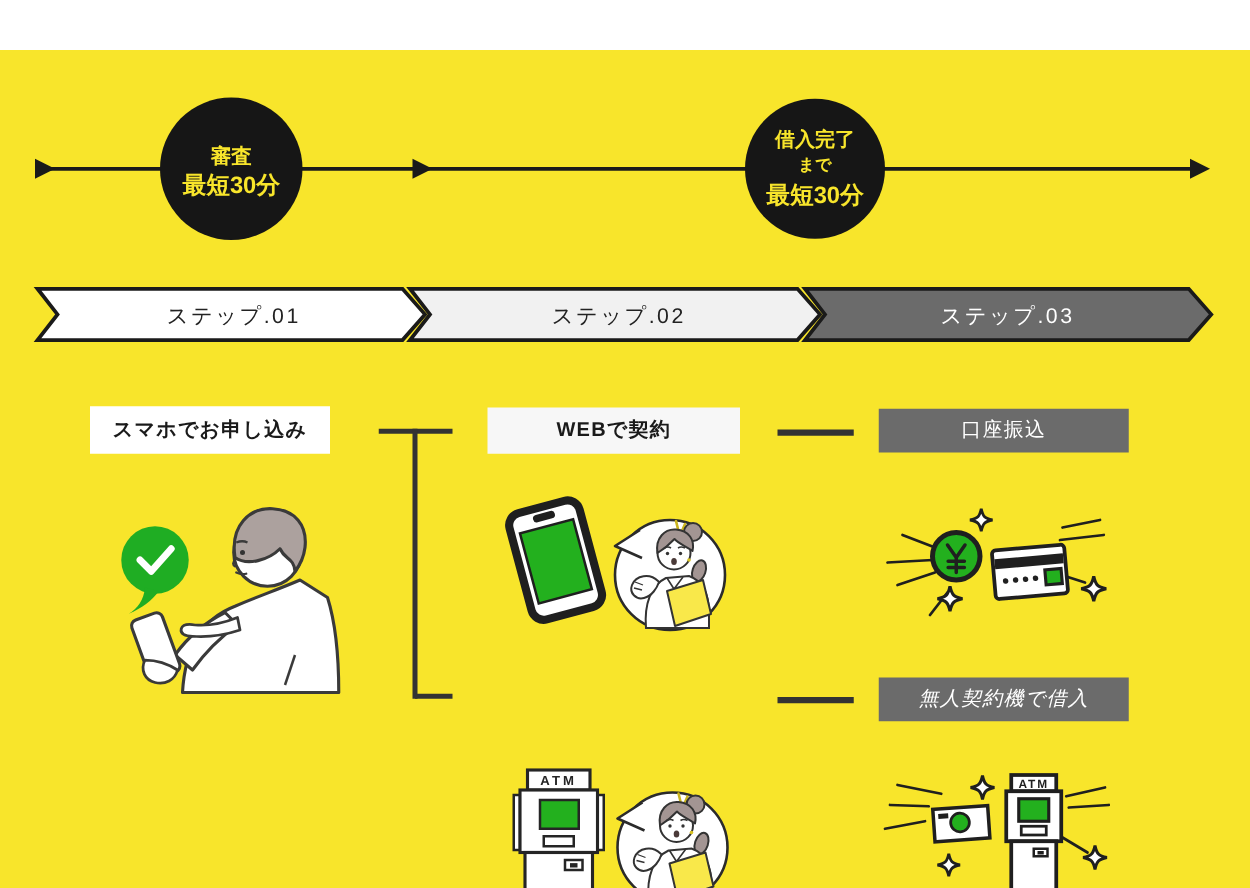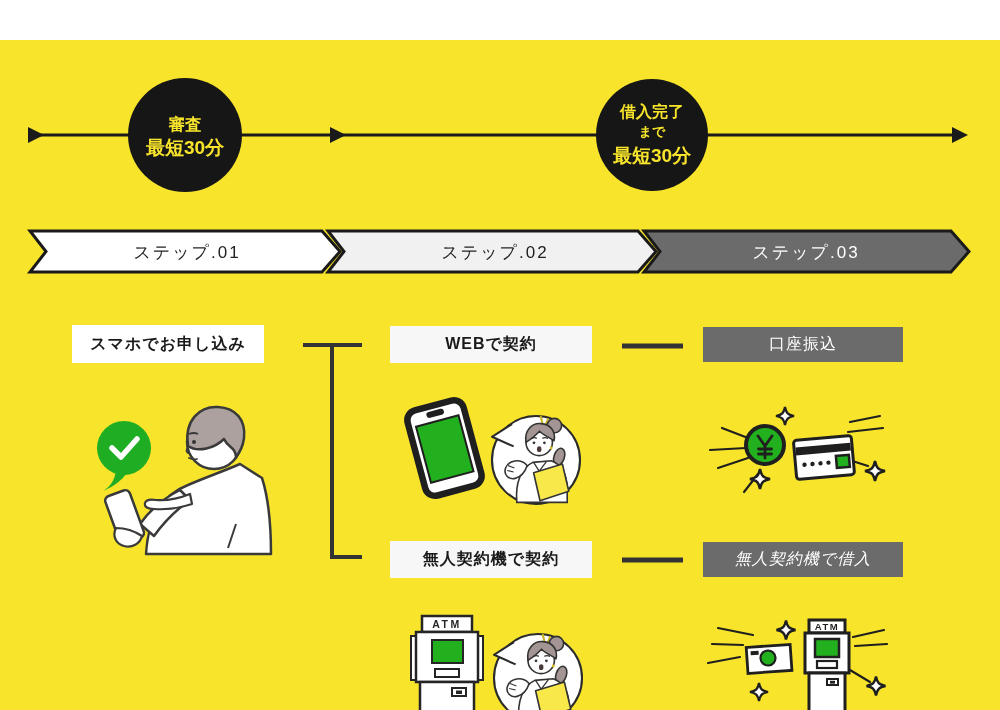--- a/index.html
+++ b/index.html
@@ -196,16 +196,15 @@
         <rect x="121" y="73" width="11" height="6" stroke-width="2"></rect>
         <rect x="124" y="74.8" width="5" height="2.8" fill="#1f1f1f" stroke="none"></rect>
         <text x="121" y="24" text-anchor="middle" font-size="9.5" font-weight="bold" letter-spacing="1.5" fill="#1f1f1f" stroke="none">ATM</text>
       </g>
     </g>
   </svg>
 
   <div class="label-box offwhite web-box">WEBで契約</div>
   <div class="label-box white apply-box">スマホでお申し込み</div>
   <div class="label-box dark transfer-box">口座振込</div>
-  <div class="label-box offwhite machine-contract-box">無人契約機で契約</div>
   <div class="label-box dark machine-borrow-box">無人契約機で借入</div>
 
 </div>
 
 </body></html>

